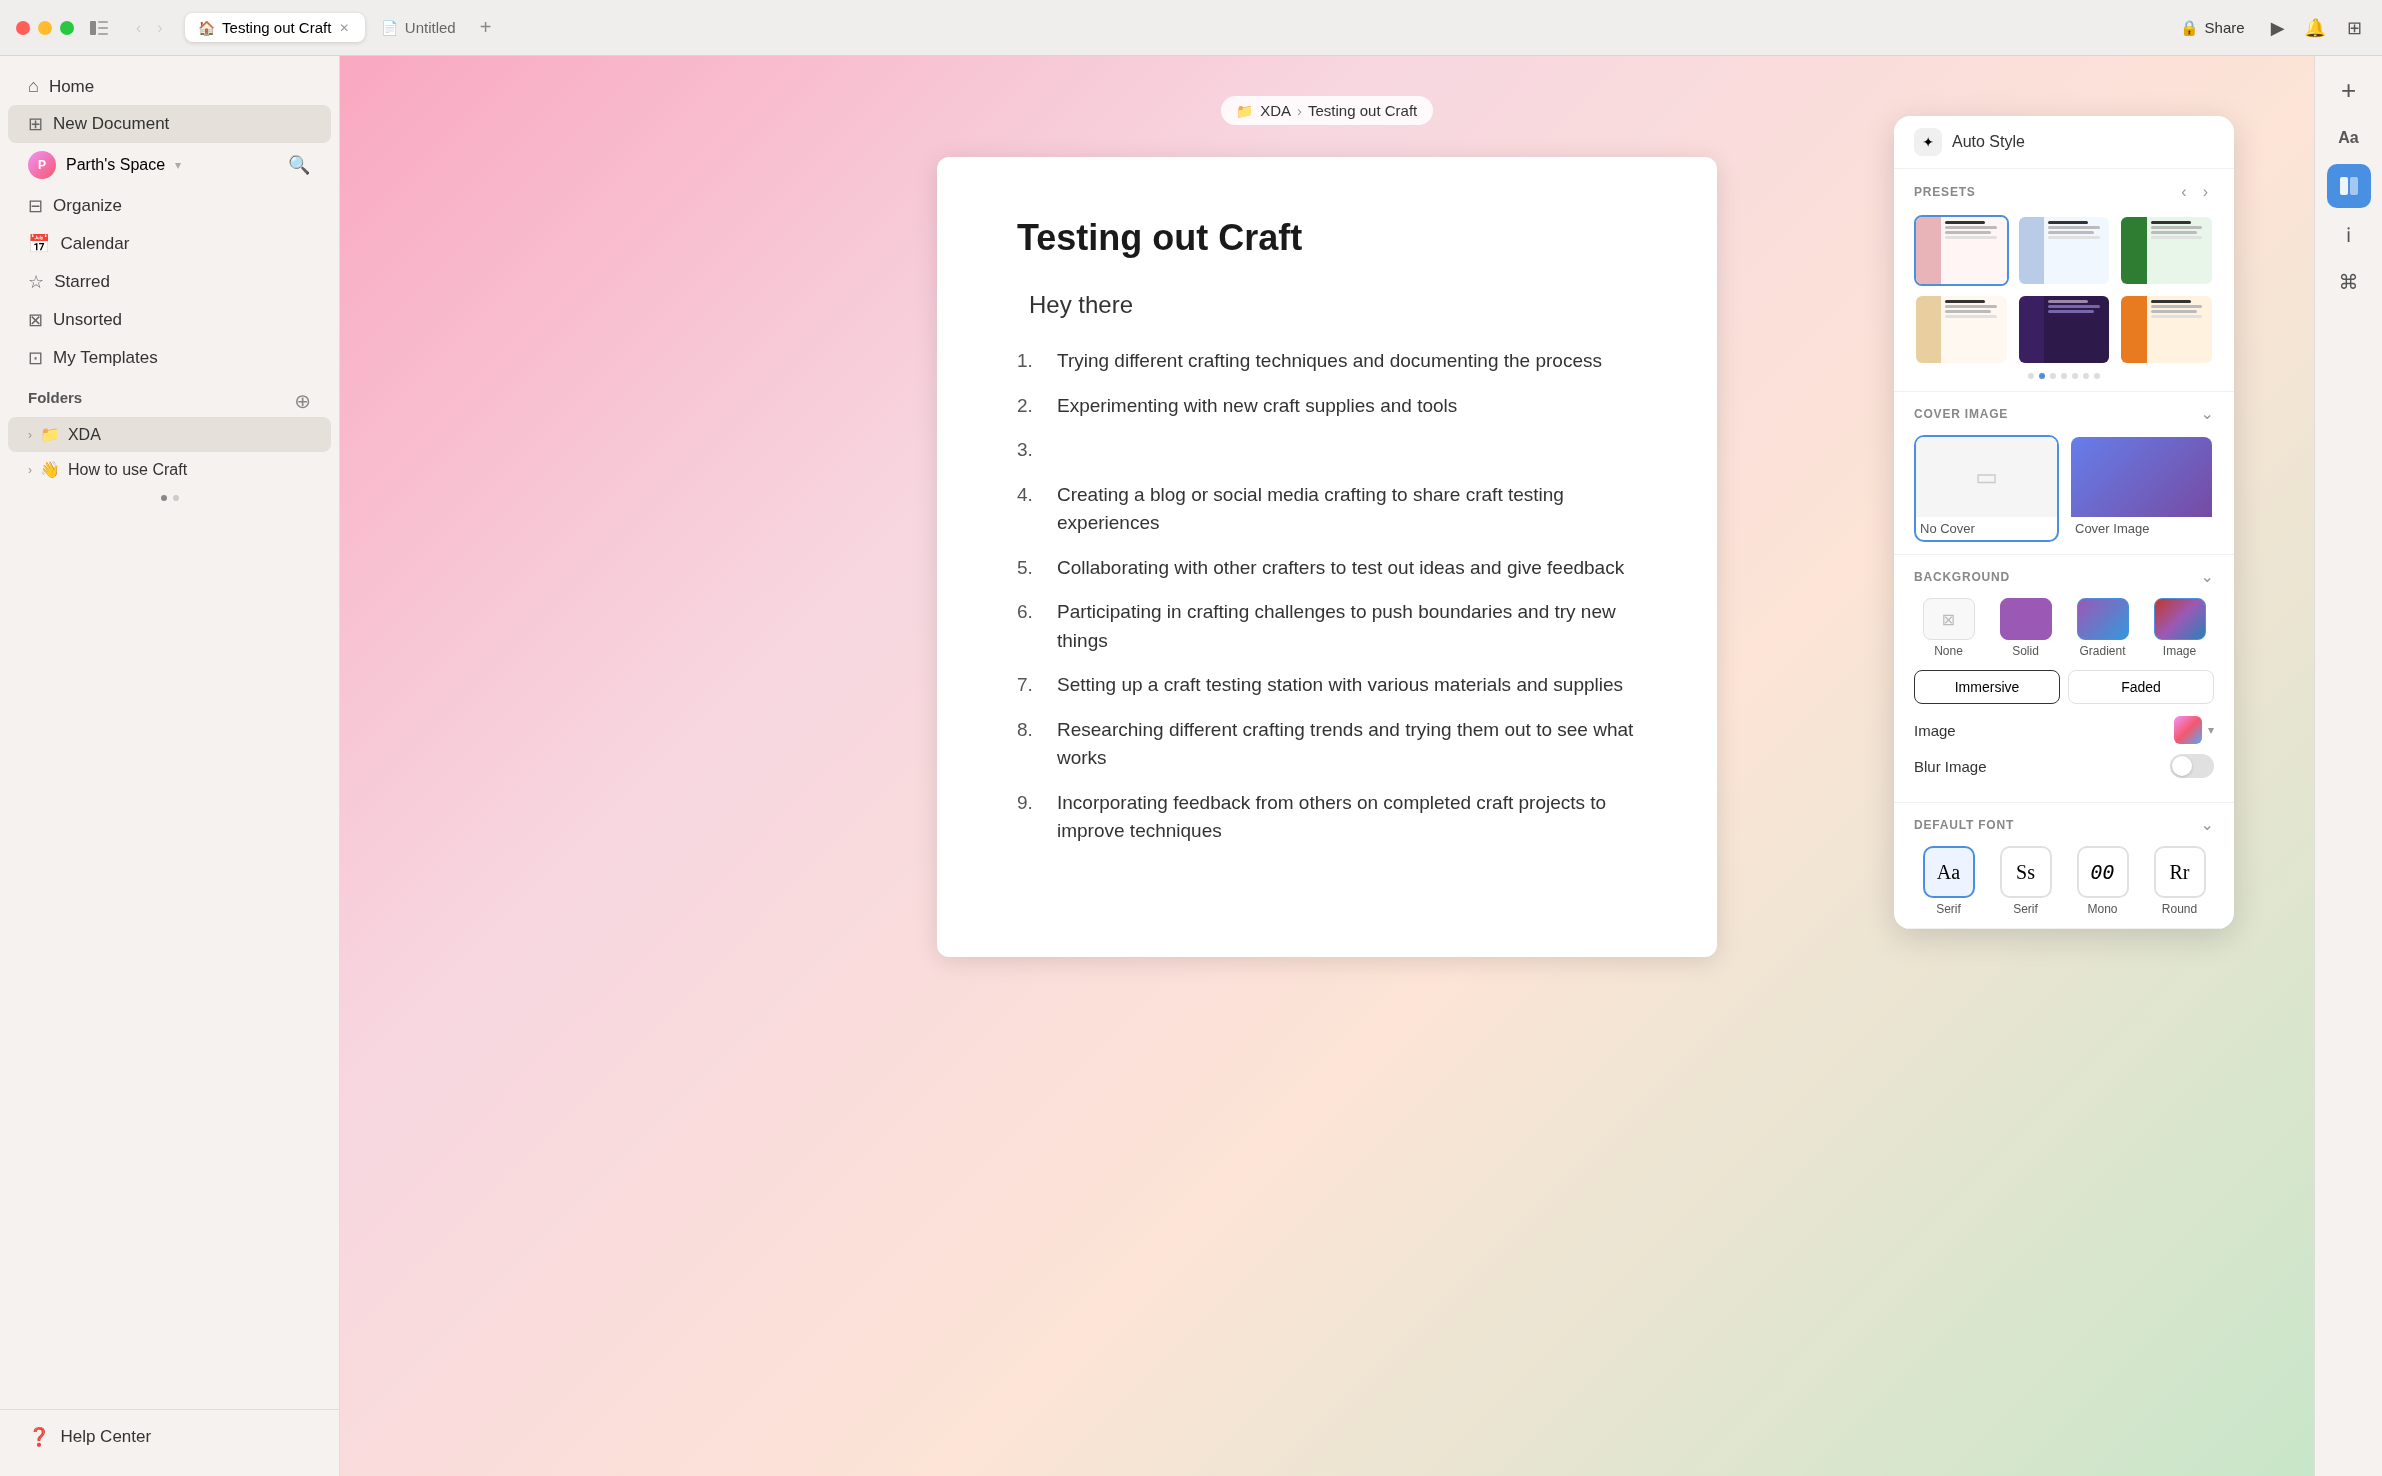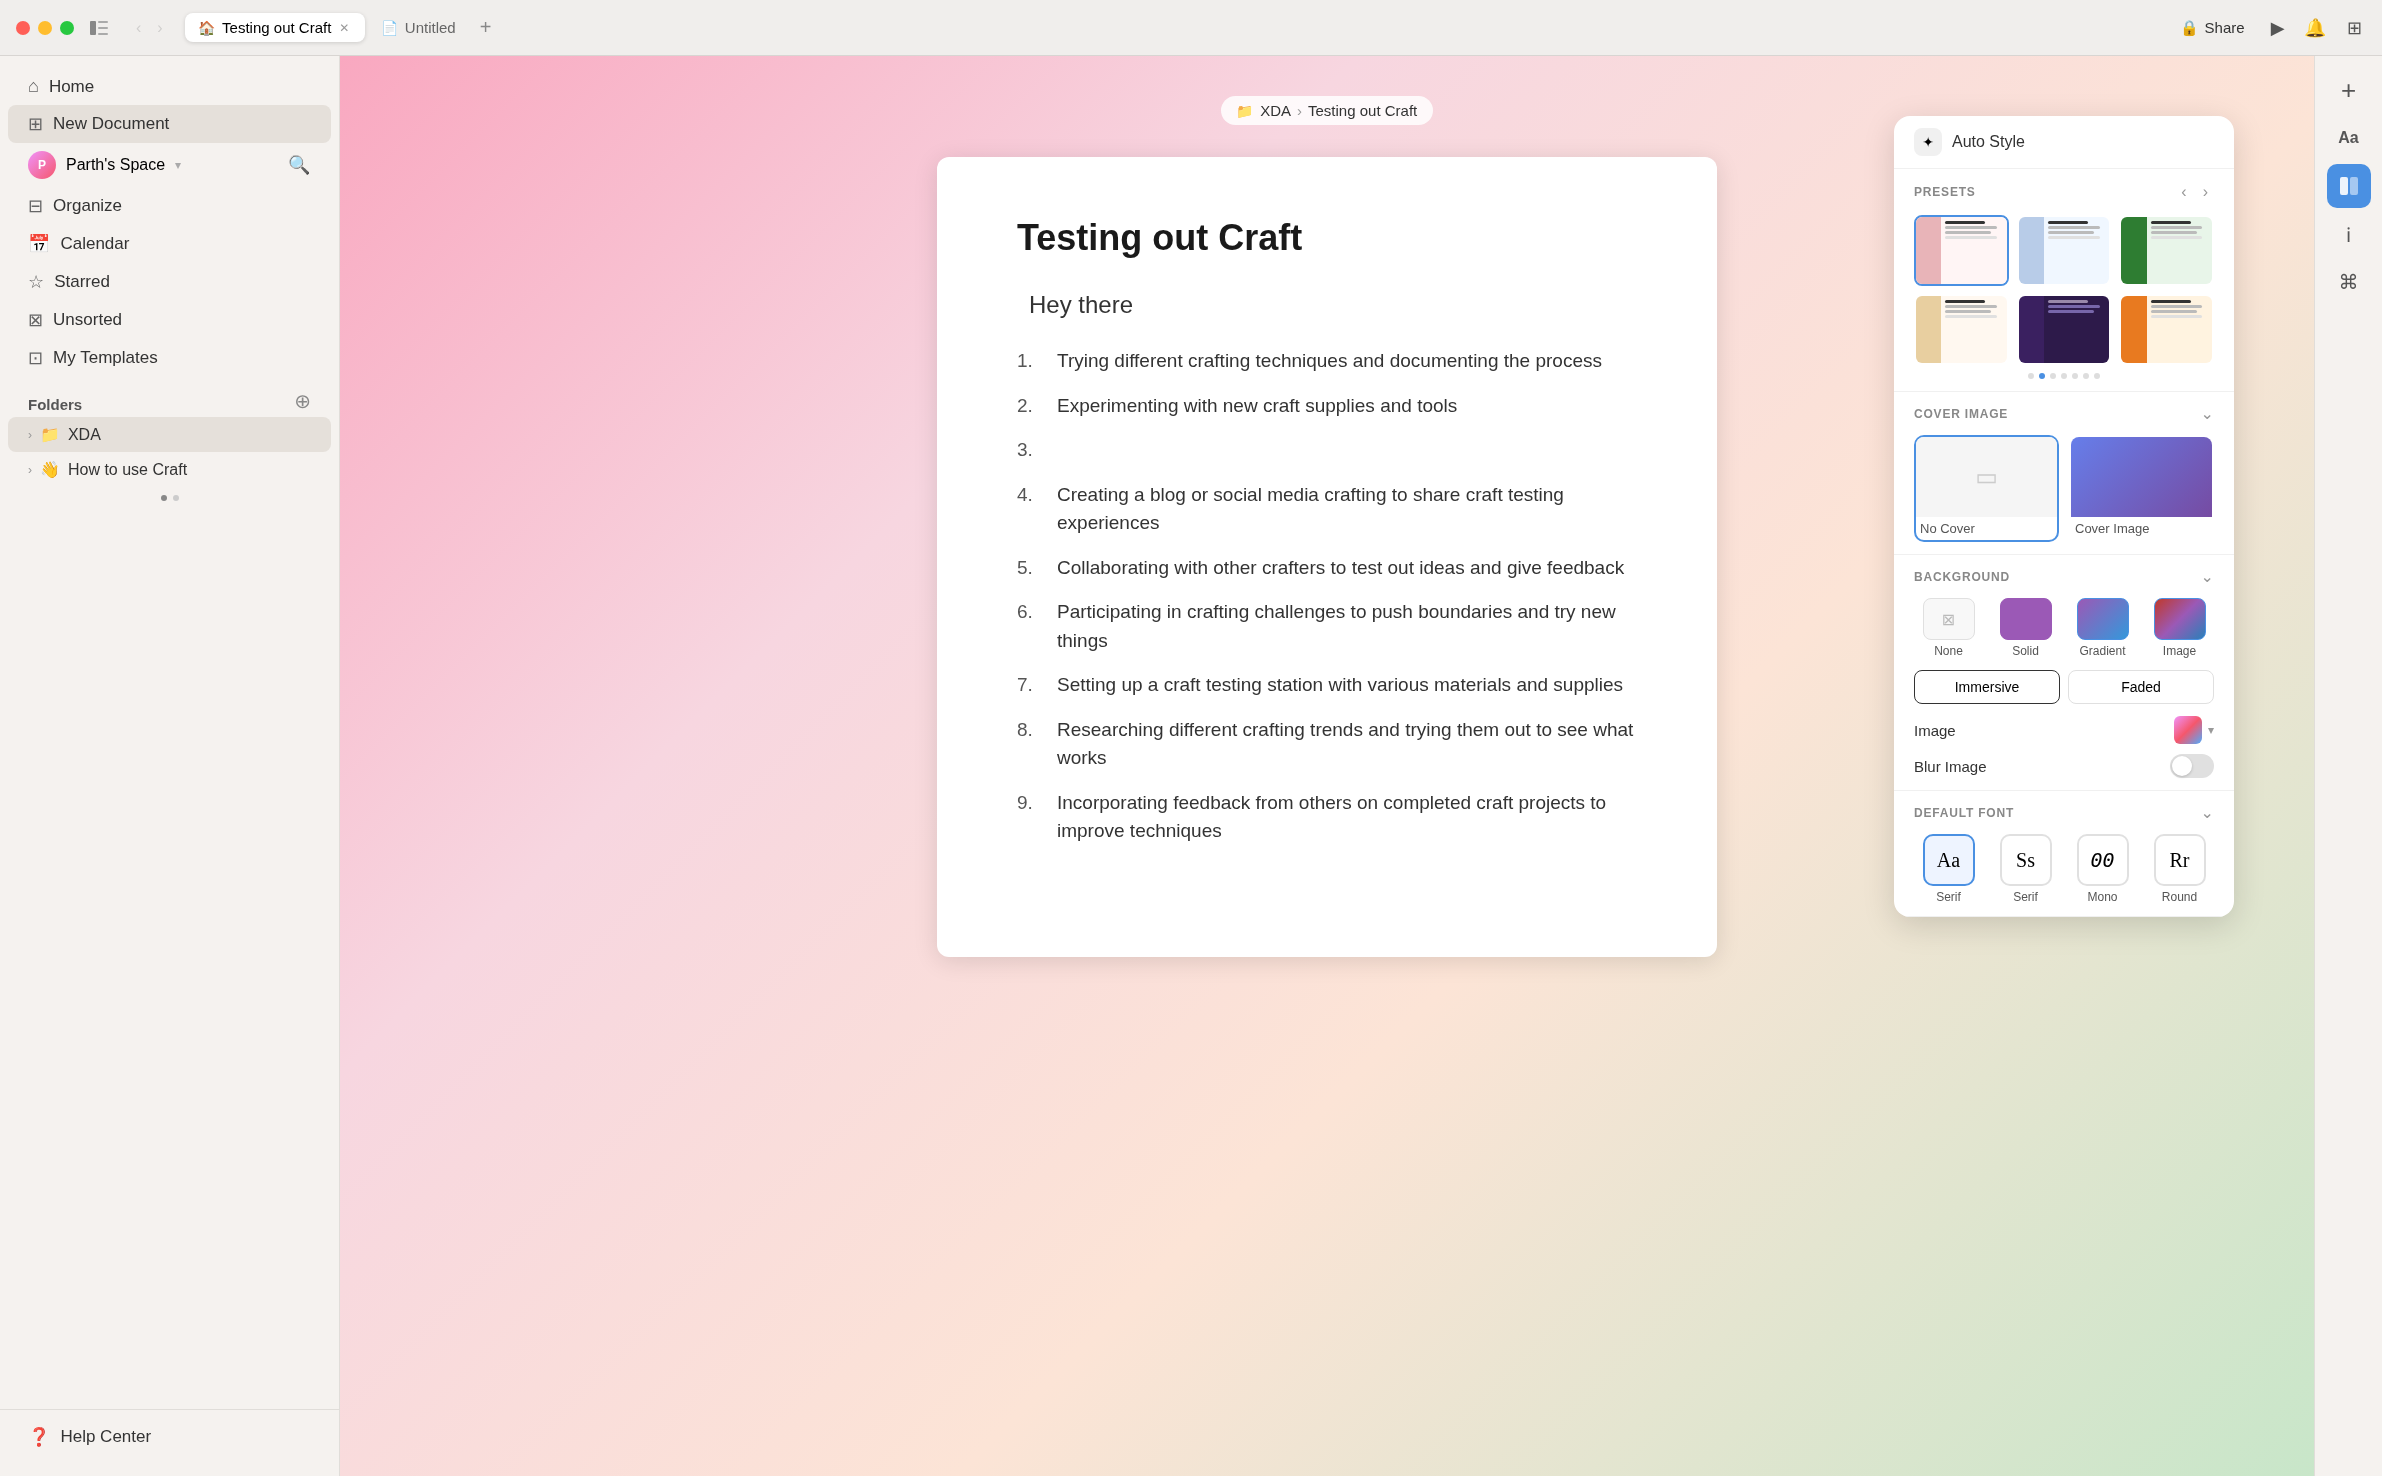--- a/index.html
+++ b/index.html
@@ -171,21 +171,21 @@
       cursor: pointer;
       margin: 0 8px;
       border-radius: 8px;
     }
     .folder-item.active { background: #e5e0da; }
     .folder-chevron { color: #999; font-size: 12px; }
     .folder-icon { font-size: 16px; }
 
     .folders-header {
       display: flex;
-      align-items: flex-end;
+      align-items: flex-start;
       padding: 12px 20px 4px;
       margin: 0 8px;
     }
     .folders-label {
       font-size: 15px;
       font-weight: 600;
       color: #555;
       flex: 1;
     }
     .add-folder-btn {
@@ -501,21 +501,21 @@
       display: flex;
       align-items: center;
       gap: 6px;
     }
     .dropdown-arrow { color: #999; font-size: 12px; }
 
     .blur-row {
       display: flex;
       align-items: center;
       justify-content: space-between;
-      margin-bottom: 0;
+      margin-bottom: 12px;
     }
     .blur-label { font-size: 15px; color: #333; }
     .toggle {
       width: 44px; height: 24px;
       border-radius: 12px;
       background: #e0e0e0;
       position: relative;
       cursor: pointer;
     }
     .toggle-knob {

